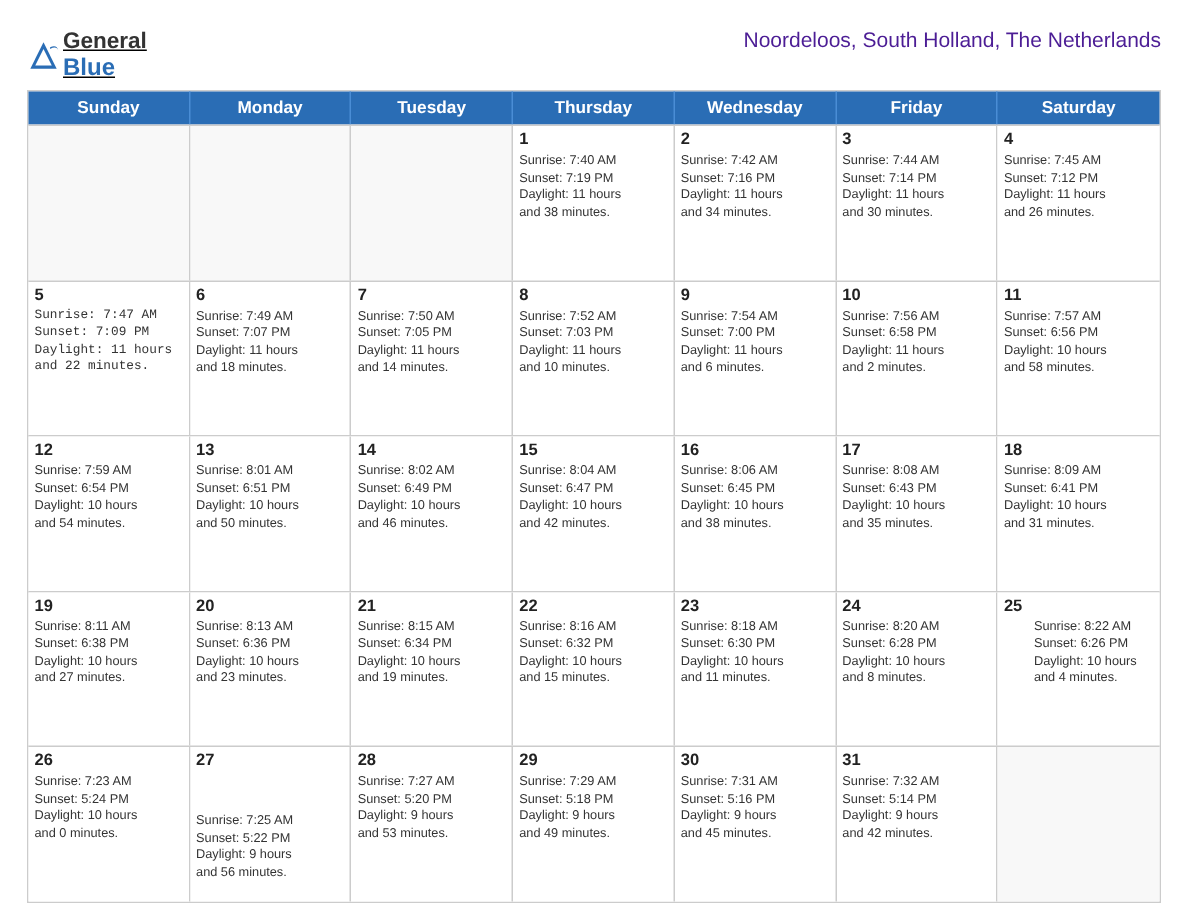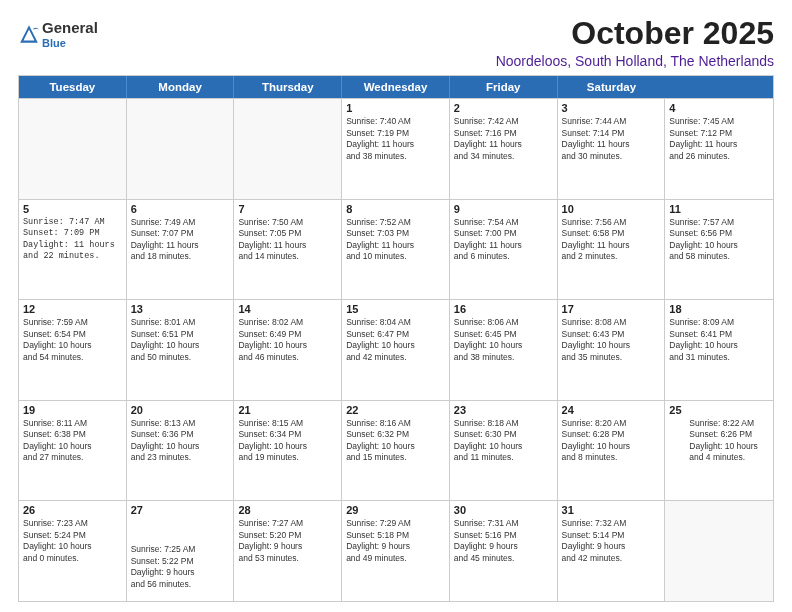--- a/index.html
+++ b/index.html
@@ -20,33 +20,34 @@
     .header {
       display: flex;
       align-items: flex-start;
       justify-content: space-between;
       margin-bottom: 6px;
     }
     .logo {
       display: flex;
       align-items: center;
       margin-top: 4px;
+      text-decoration: underline;
     }
     .logo-text {
       display: flex;
       flex-direction: column;
       line-height: 1.1;
     }
     .logo-general {
       font-size: 15px;
       font-weight: bold;
       color: #333;
     }
     .logo-blue {
-      font-size: 11px;
+      font-size: 16px;
       font-weight: bold;
       color: #2a6db5;
     }
     .logo-icon {
       width: 22px;
       height: 22px;
       margin-right: 2px;
     }
     .title-block {
       text-align: right;
@@ -134,29 +135,29 @@
         <polygon points="20,12 30,32 10,32" fill="#fff"></polygon>
         <polygon points="20,8 38,38 2,38" fill="none"></polygon>
         <path d="M28 10 Q36 6 38 14 Q36 8 28 12 Z" fill="#2a6db5"></path>
       </svg>
       <div class="logo-text">
         <span class="logo-general">General</span>
         <span class="logo-blue">Blue</span>
       </div>
     </div>
     <div class="title-block">
-      <div class="month-title">October 2025</div>
       <div class="subtitle">Noordeloos, South Holland, The Netherlands</div>
     </div>
   </div>
 
   <div class="calendar">
     <div class="cal-header">
+    <div class="cal-header-cell">Sunday</div>
+        <div class="cal-header-cell">Monday</div>
         <div class="cal-header-cell">Tuesday</div>
-        <div class="cal-header-cell">Monday</div>
         <div class="cal-header-cell">Thursday</div>
         <div class="cal-header-cell">Wednesday</div>
         <div class="cal-header-cell">Friday</div>
         <div class="cal-header-cell">Saturday</div>
       </div>
     <div class="cal-body">
     <div class="cal-row">
           <div class="cal-cell empty"></div>
           <div class="cal-cell empty"></div>
           <div class="cal-cell empty"></div>

